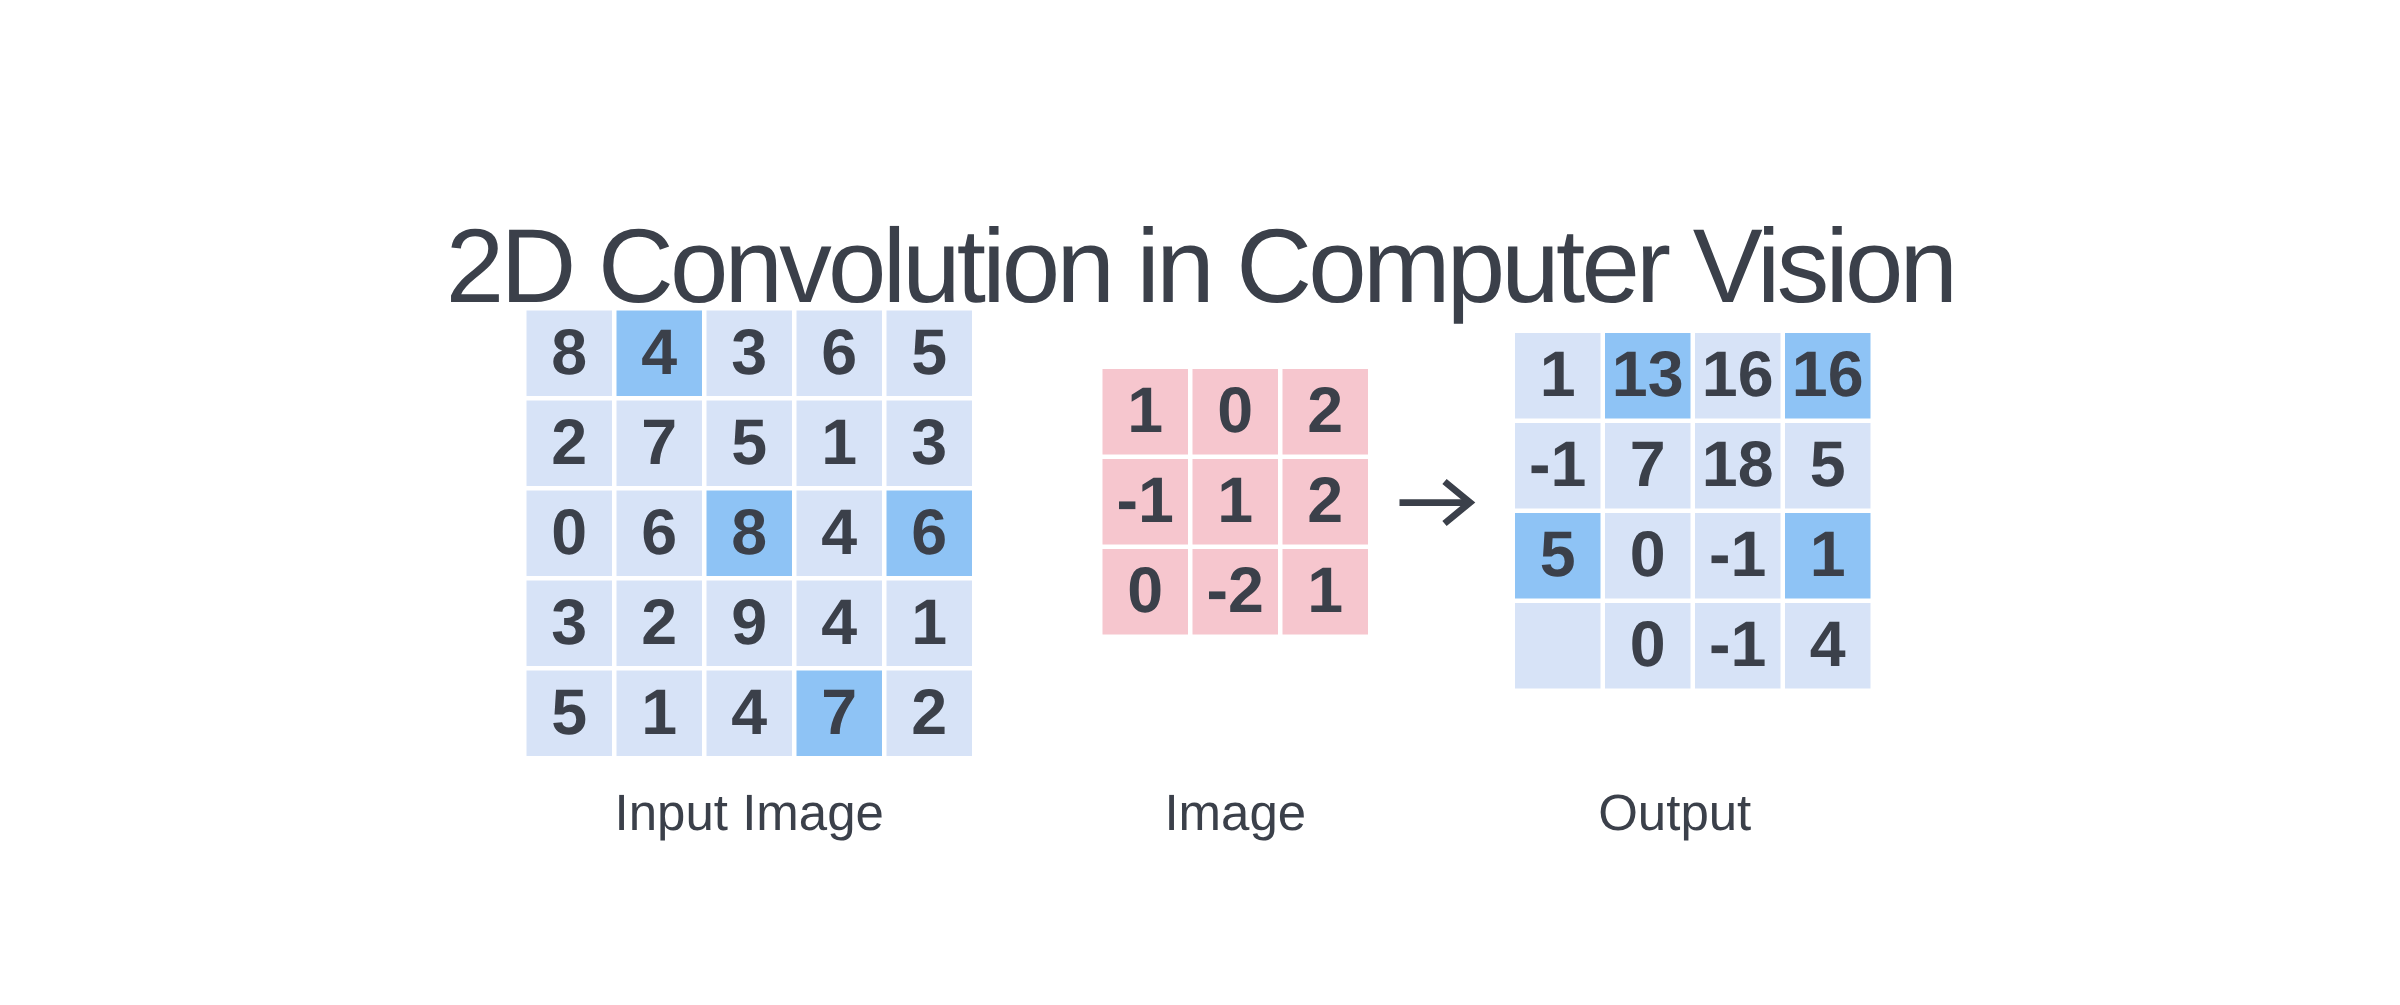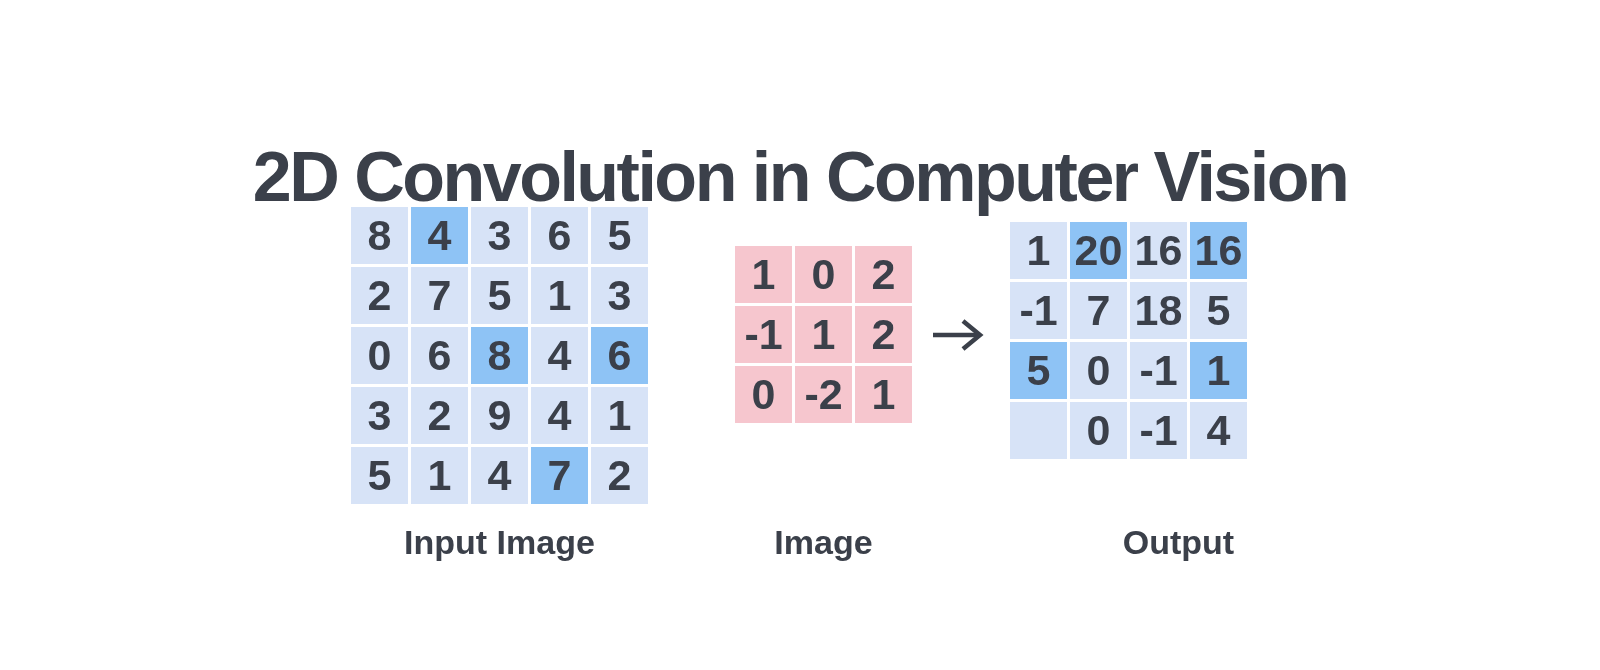--- a/index.html
+++ b/index.html
@@ -4,43 +4,43 @@
 <style>
   html,body{margin:0;padding:0;}
   body{
     width:1600px;height:670px;position:relative;overflow:hidden;
     background:var(--bg,#ffffff);
     font-family:"Liberation Sans","DejaVu Sans",sans-serif;
     color:var(--ink,#3b404a);
   }
   .title{
     position:absolute;left:0;top:94px;width:1600px;
-    text-align:center;font-size:70px;line-height:72px;font-weight:700;
+    text-align:center;font-size:70px;line-height:72px;font-weight:400;
     letter-spacing:-2.5px;color:var(--ink);
   }
   .grid{position:absolute;display:grid;gap:3px;}
   #input-grid{left:351px;top:207px;grid-template-columns:repeat(5,57px);}
   #filter-grid{left:735px;top:246px;grid-template-columns:repeat(3,57px);}
   #output-grid{left:1010px;top:222px;grid-template-columns:repeat(4,57px);}
   .cell{
     width:57px;height:57px;display:flex;align-items:center;justify-content:center;
     font-size:43px;font-weight:700;color:var(--ink);user-select:none;
   }
   .blue{background:var(--cell-blue,#d7e3f7);}
   .blue-hl{background:var(--cell-blue-hl,#8ec3f5);}
   .pink{background:var(--cell-pink,#f6c6ce);}
   .arrow{position:absolute;left:930px;top:317px;color:var(--ink);}
   .arrow svg{display:block;}
   .grid-label{
     position:absolute;top:523px;text-align:center;
-    font-size:34px;line-height:38px;font-weight:700;color:var(--ink);
+    font-size:34px;line-height:38px;font-weight:400;color:var(--ink);
   }
   #input-label{left:351px;width:297px;}
   #filter-label{left:735px;width:177px;}
-  #output-label{left:1060px;width:237px;}
+  #output-label{left:998px;width:237px;}
 </style>
 </head>
 <body style="--bg: #ffffff; --ink: #3b404a; --cell-blue: #d7e3f7; --cell-blue-hl: #8ec3f5; --cell-pink: #f6c6ce;">
 
 <main>
 
   <h1 class="title">2D Convolution in Computer Vision</h1>
 
   <div id="input-grid" class="grid">
       <div class="cell blue">8</div>
@@ -84,21 +84,21 @@
 
   <span class="arrow">
     <svg width="56" height="36" viewBox="0 0 56 36" fill="none" stroke="currentColor" stroke-width="4.5">
       <path d="M3 18 H48"></path>
       <path d="M33 4 L50 18 L33 32"></path>
     </svg>
   </span>
 
   <div id="output-grid" class="grid">
       <div class="cell blue">1</div>
-      <div class="cell blue-hl">20</div>
+      <div class="cell blue-hl">13</div>
       <div class="cell blue">16</div>
       <div class="cell blue-hl">16</div>
       <div class="cell blue">-1</div>
       <div class="cell blue">7</div>
       <div class="cell blue">18</div>
       <div class="cell blue">5</div>
       <div class="cell blue-hl">5</div>
       <div class="cell blue">0</div>
       <div class="cell blue">-1</div>
       <div class="cell blue-hl">1</div>

